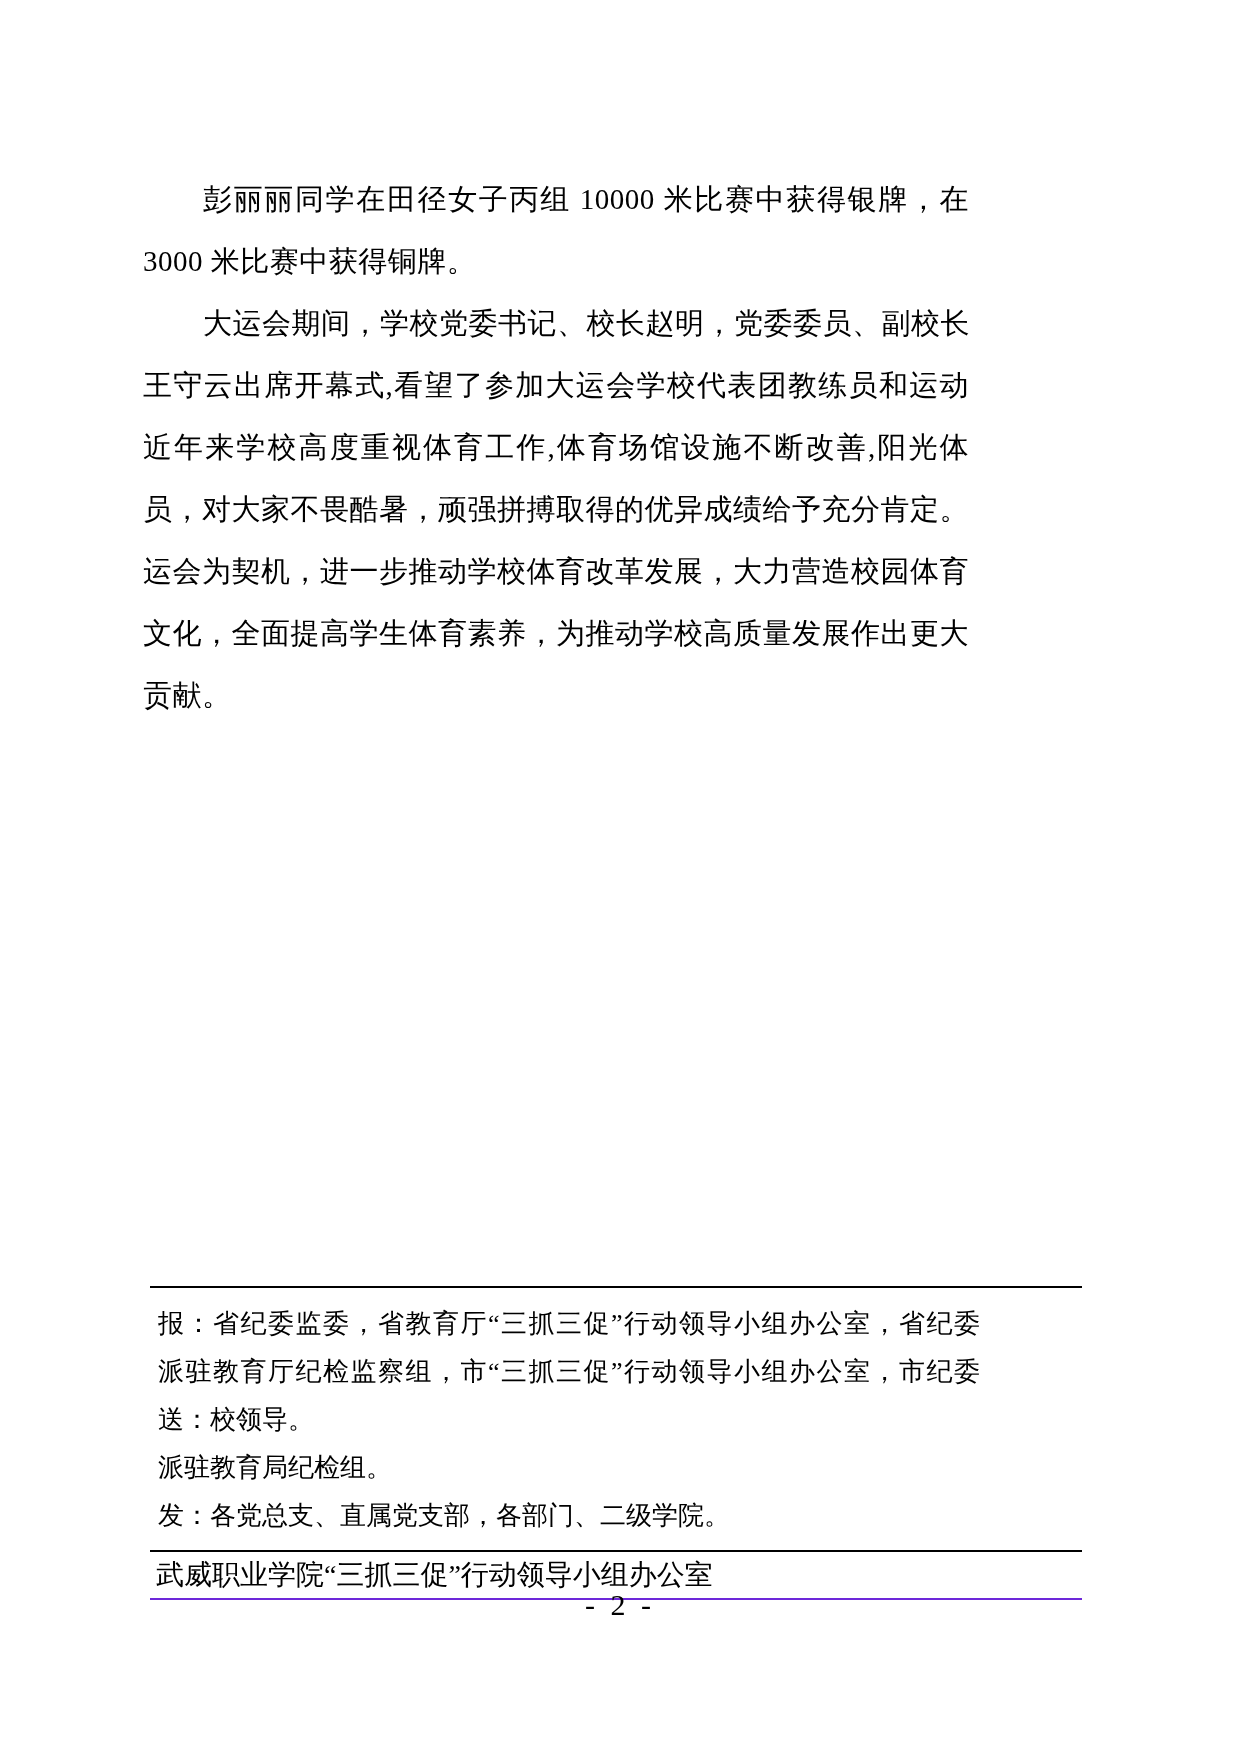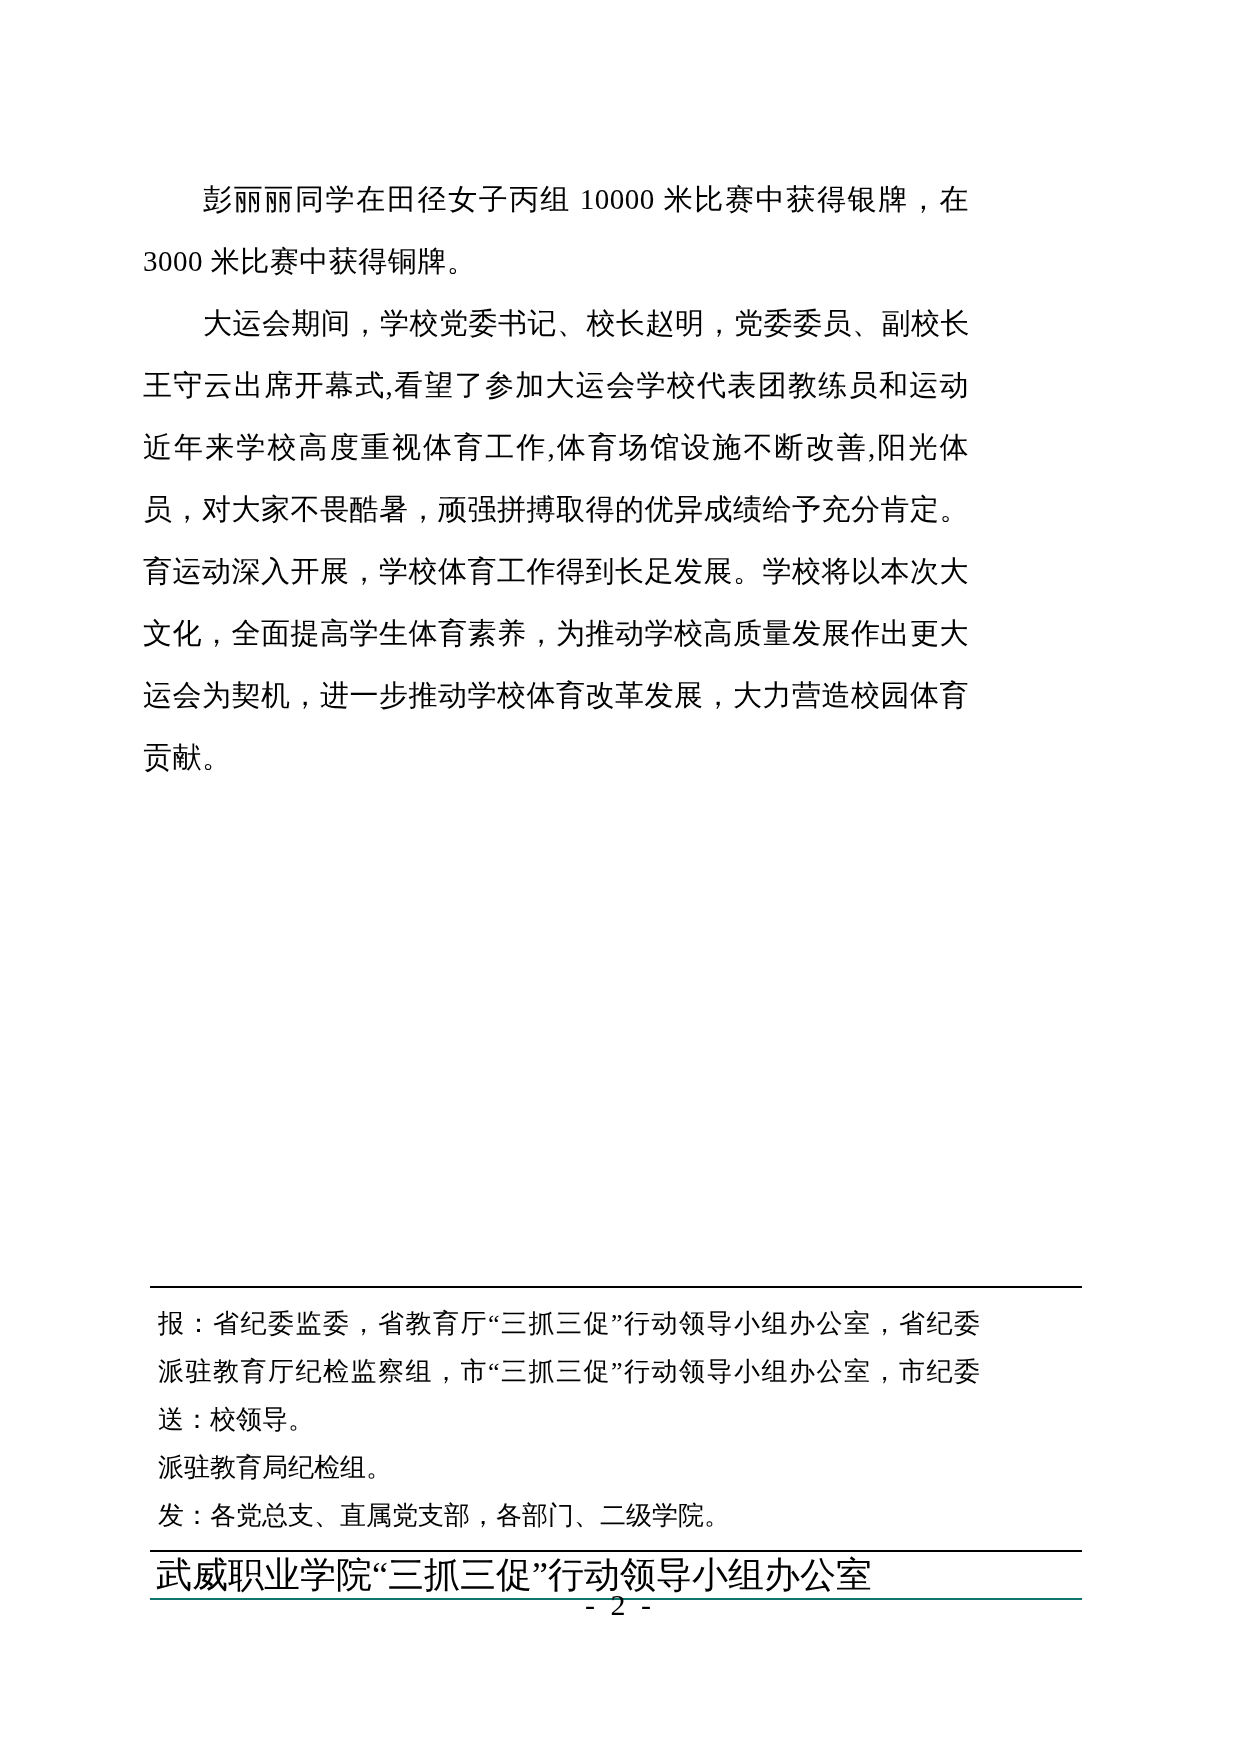--- a/index.html
+++ b/index.html
@@ -51,26 +51,26 @@
     text-align:justify;
     text-align-last:justify;
     text-justify:inter-ideograph;
     white-space:nowrap;
   }
   .dist-line.para-end{
     text-align-last:left;
   }
   .issue-row{
     border-top:2px solid #000000;
-    border-bottom:2px solid #0f766e;
+    border-bottom:2px solid #6d28d9;
     display:flex;
     justify-content:space-between;
     align-items:center;
     padding:6px 10px 6px 6px;
-    font-size:36px;
+    font-size:28px;
     line-height:34px;
     white-space:nowrap;
   }
   
   .page-number{
     position:absolute;
     top:1588px;left:0;width:100%;
     text-align:center;
     font-size:30px;
     letter-spacing:4px;
@@ -87,23 +87,22 @@
       <div class="line indent">彭丽丽同学在田径女子丙组 10000 米比赛中获得银牌，在</div>
       <div class="line para-end">3000 米比赛中获得铜牌。</div>
     </div>
 
 
     <div>
       <div class="line indent">大运会期间，学校党委书记、校长赵明，党委委员、副校长</div>
       <div class="line">王守云出席开幕式,看望了参加大运会学校代表团教练员和运动</div>
       <div class="line">近年来学校高度重视体育工作,体育场馆设施不断改善,阳光体</div>
       <div class="line">员，对大家不畏酷暑，顽强拼搏取得的优异成绩给予充分肯定。</div>
-      <div class="line">育运动深入开展，学校体育工作得到长足发展。学校将以本次大</div>
+      <div class="line">运会为契机，进一步推动学校体育改革发展，大力营造校园体育</div>
       <div class="line">文化，全面提高学生体育素养，为推动学校高质量发展作出更大</div>
-      <div class="line">运会为契机，进一步推动学校体育改革发展，大力营造校园体育</div>
       <div class="line para-end">贡献。</div>
     </div>
 
   </div>
 
   <div class="doc-footer">
 
     <hr class="rule">
 
     <div class="dist-block">

